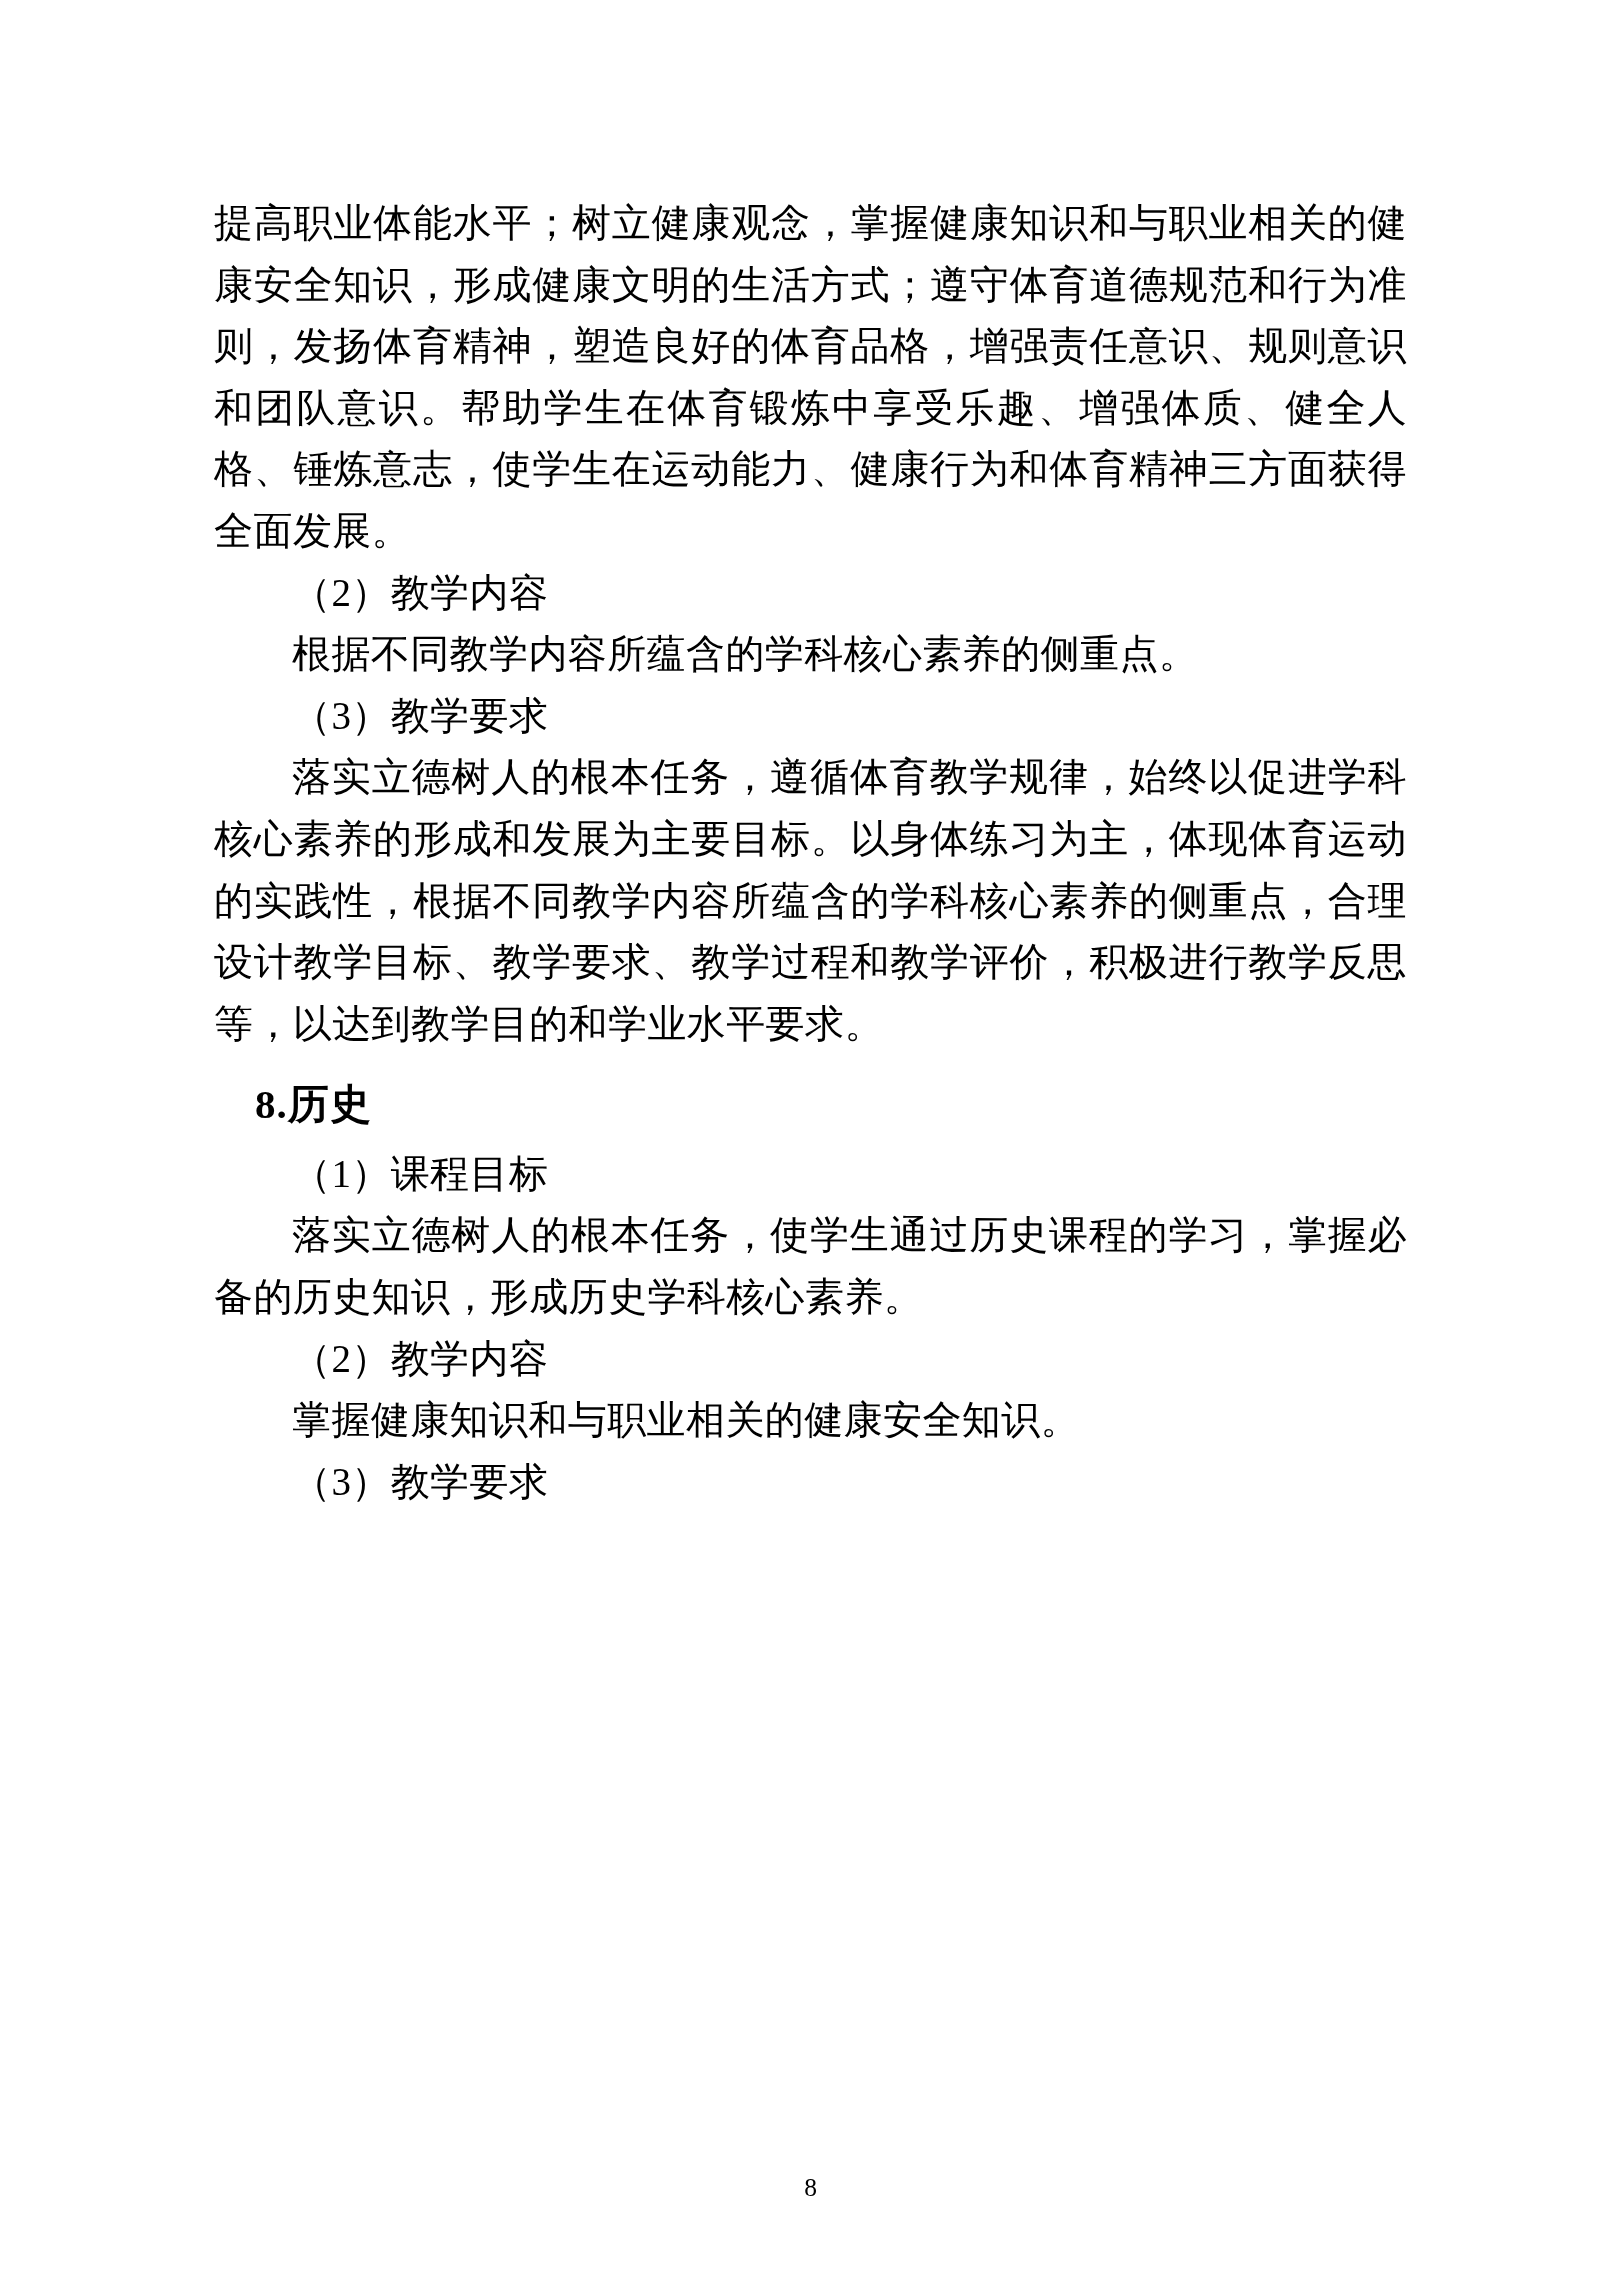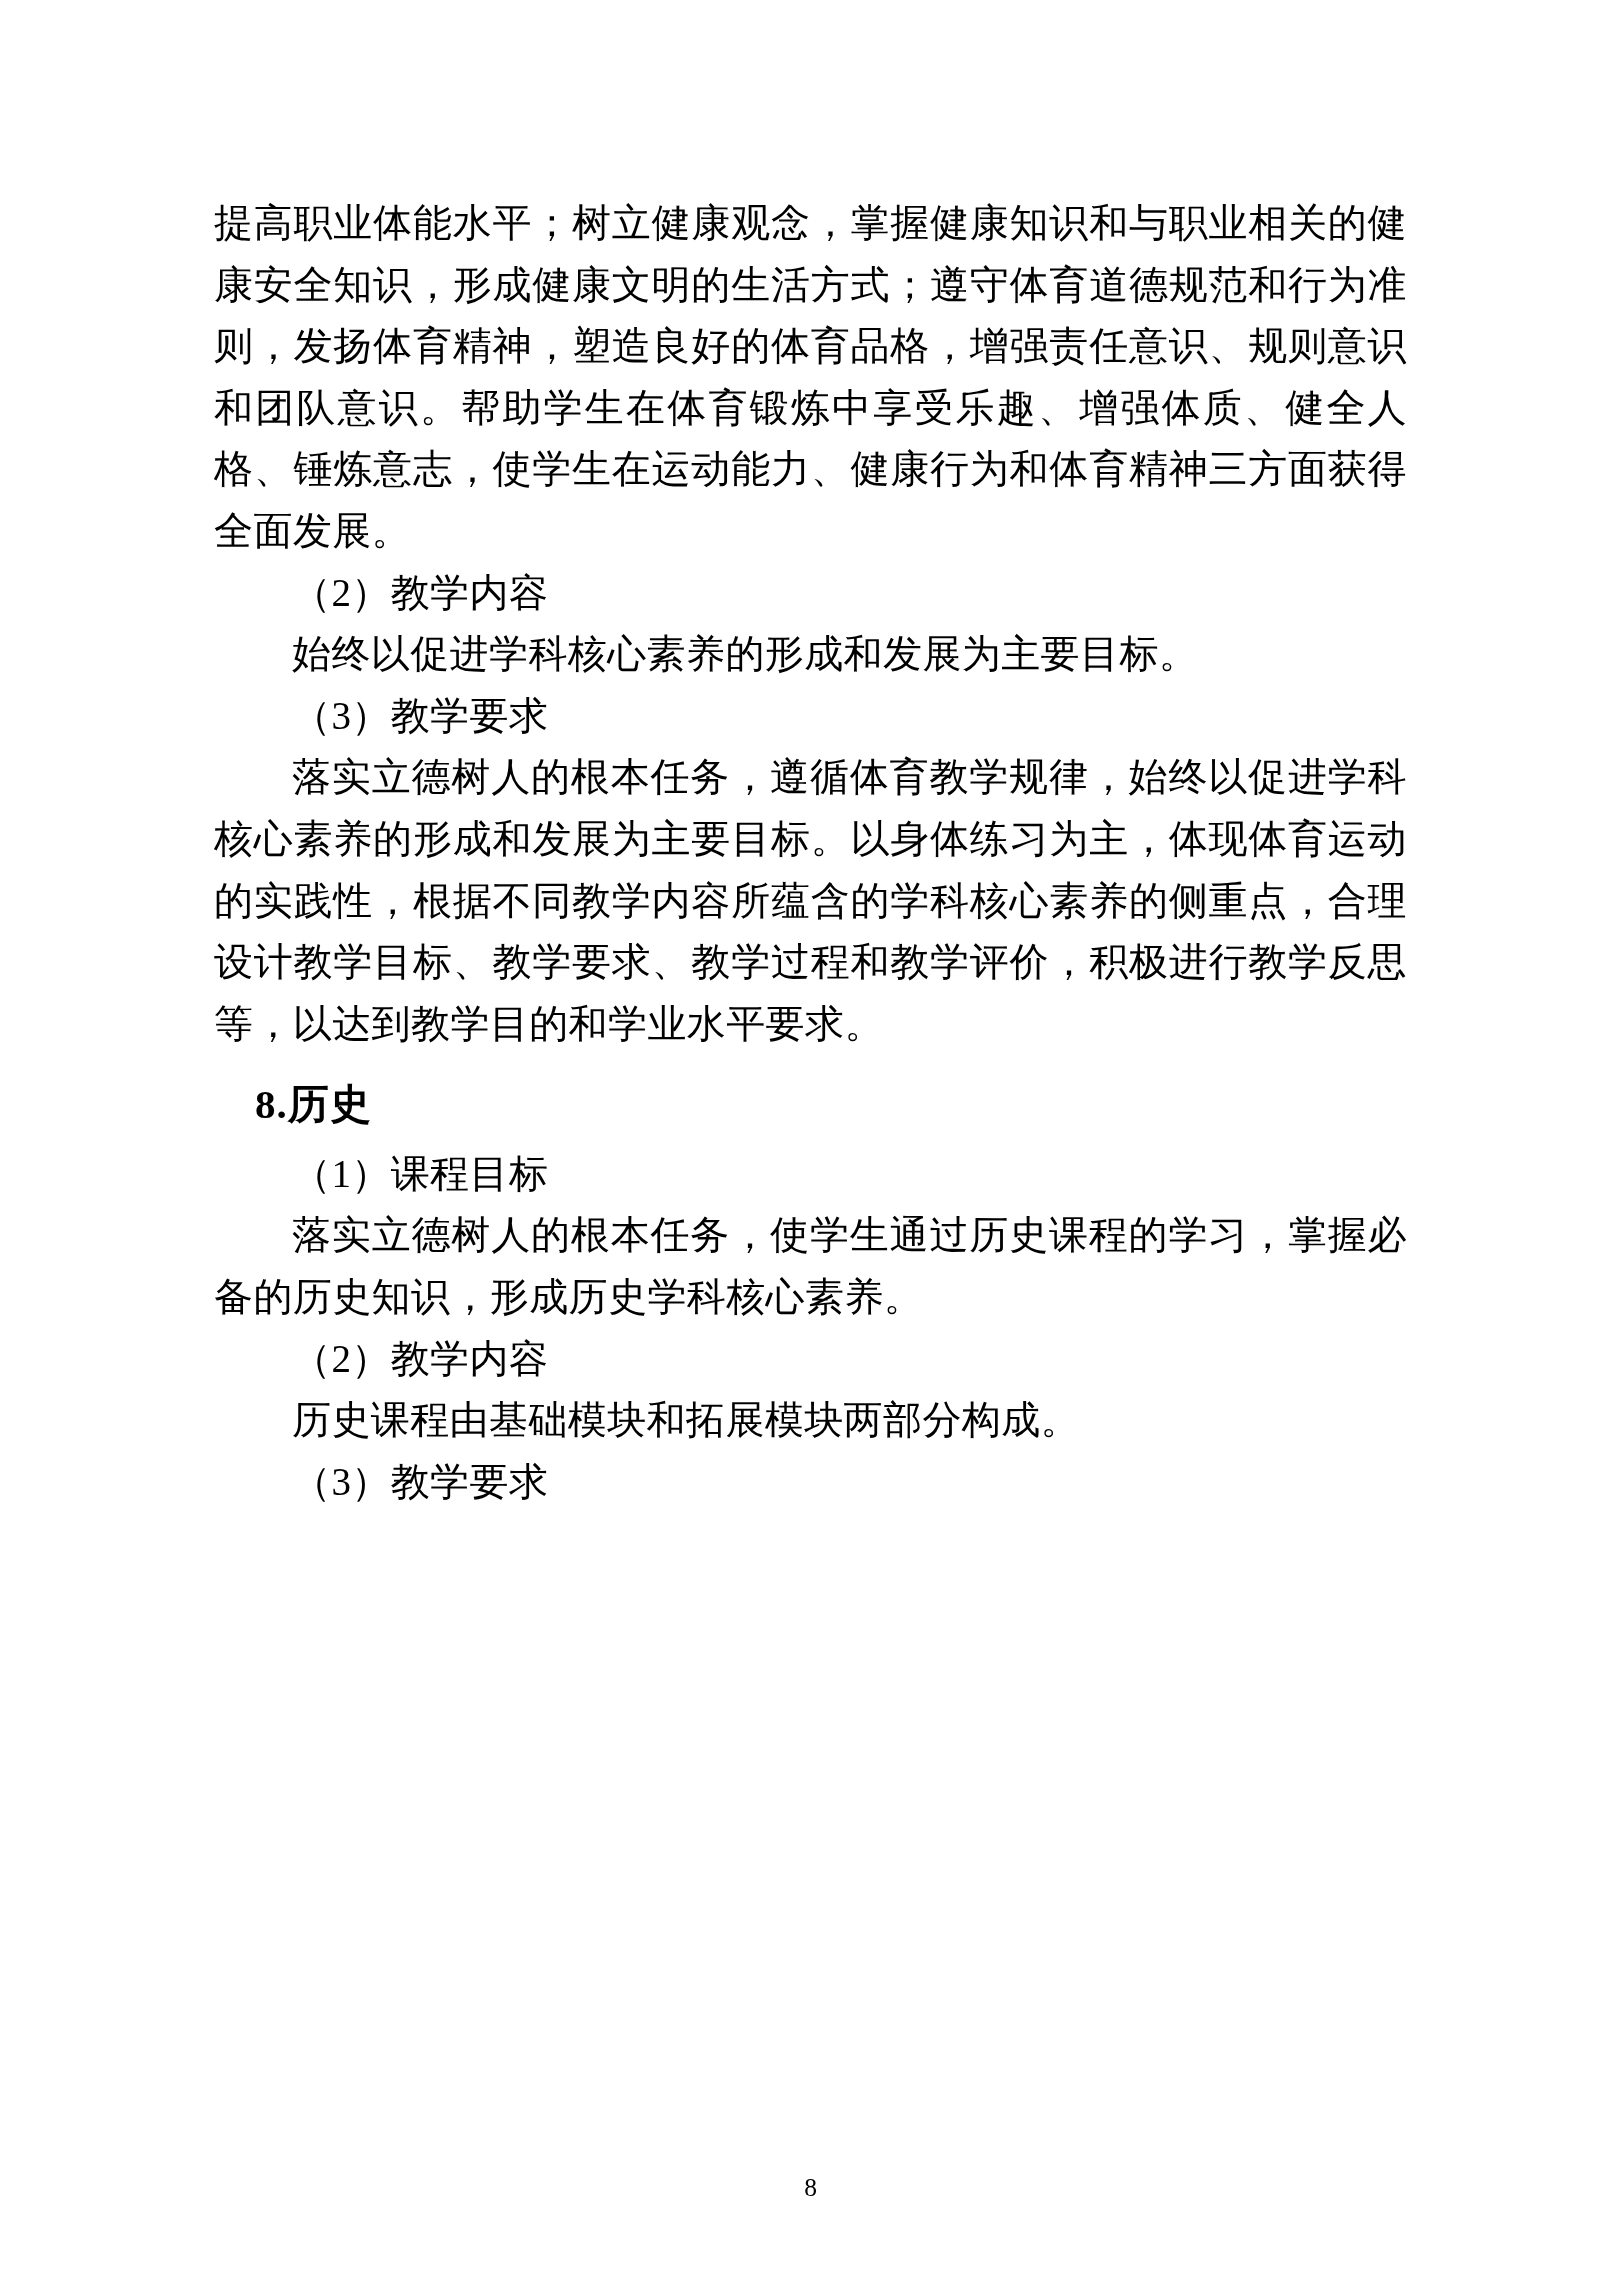--- a/index.html
+++ b/index.html
@@ -56,35 +56,35 @@
 </style>
 </head>
 <body>
 
 <div class="page">
 
   <p class="body-text para">提高职业体能水平；树立健康观念，掌握健康知识和与职业相关的健康安全知识，形成健康文明的生活方式；遵守体育道德规范和行为准则，发扬体育精神，塑造良好的体育品格，增强责任意识、规则意识和团队意识。帮助学生在体育锻炼中享受乐趣、增强体质、健全人格、锤炼意志，使学生在运动能力、健康行为和体育精神三方面获得全面发展。</p>
 
   <p class="body-text para indent">（2）教学内容</p>
 
-  <p class="body-text para indent">始终以促进学科核心素养的形成和发展为主要目标。</p>
+  <p class="body-text para indent">根据不同教学内容所蕴含的学科核心素养的侧重点。</p>
 
   <p class="body-text para indent">（3）教学要求</p>
 
   <p class="body-text para indent">落实立德树人的根本任务，遵循体育教学规律，始终以促进学科核心素养的形成和发展为主要目标。以身体练习为主，体现体育运动的实践性，根据不同教学内容所蕴含的学科核心素养的侧重点，合理设计教学目标、教学要求、教学过程和教学评价，积极进行教学反思等，以达到教学目的和学业水平要求。</p>
 
   <h2 class="heading">8.历史</h2>
 
   <p class="body-text para indent">（1）课程目标</p>
 
   <p class="body-text para indent">落实立德树人的根本任务，使学生通过历史课程的学习，掌握必备的历史知识，形成历史学科核心素养。</p>
 
   <p class="body-text para indent">（2）教学内容</p>
 
-  <p class="body-text para indent">历史课程由基础模块和拓展模块两部分构成。</p>
+  <p class="body-text para indent">掌握健康知识和与职业相关的健康安全知识。</p>
 
   <p class="body-text para indent">（3）教学要求</p>
 
 
 </div>
 
 <div class="page-number">8</div>
 
 
 </body></html>

